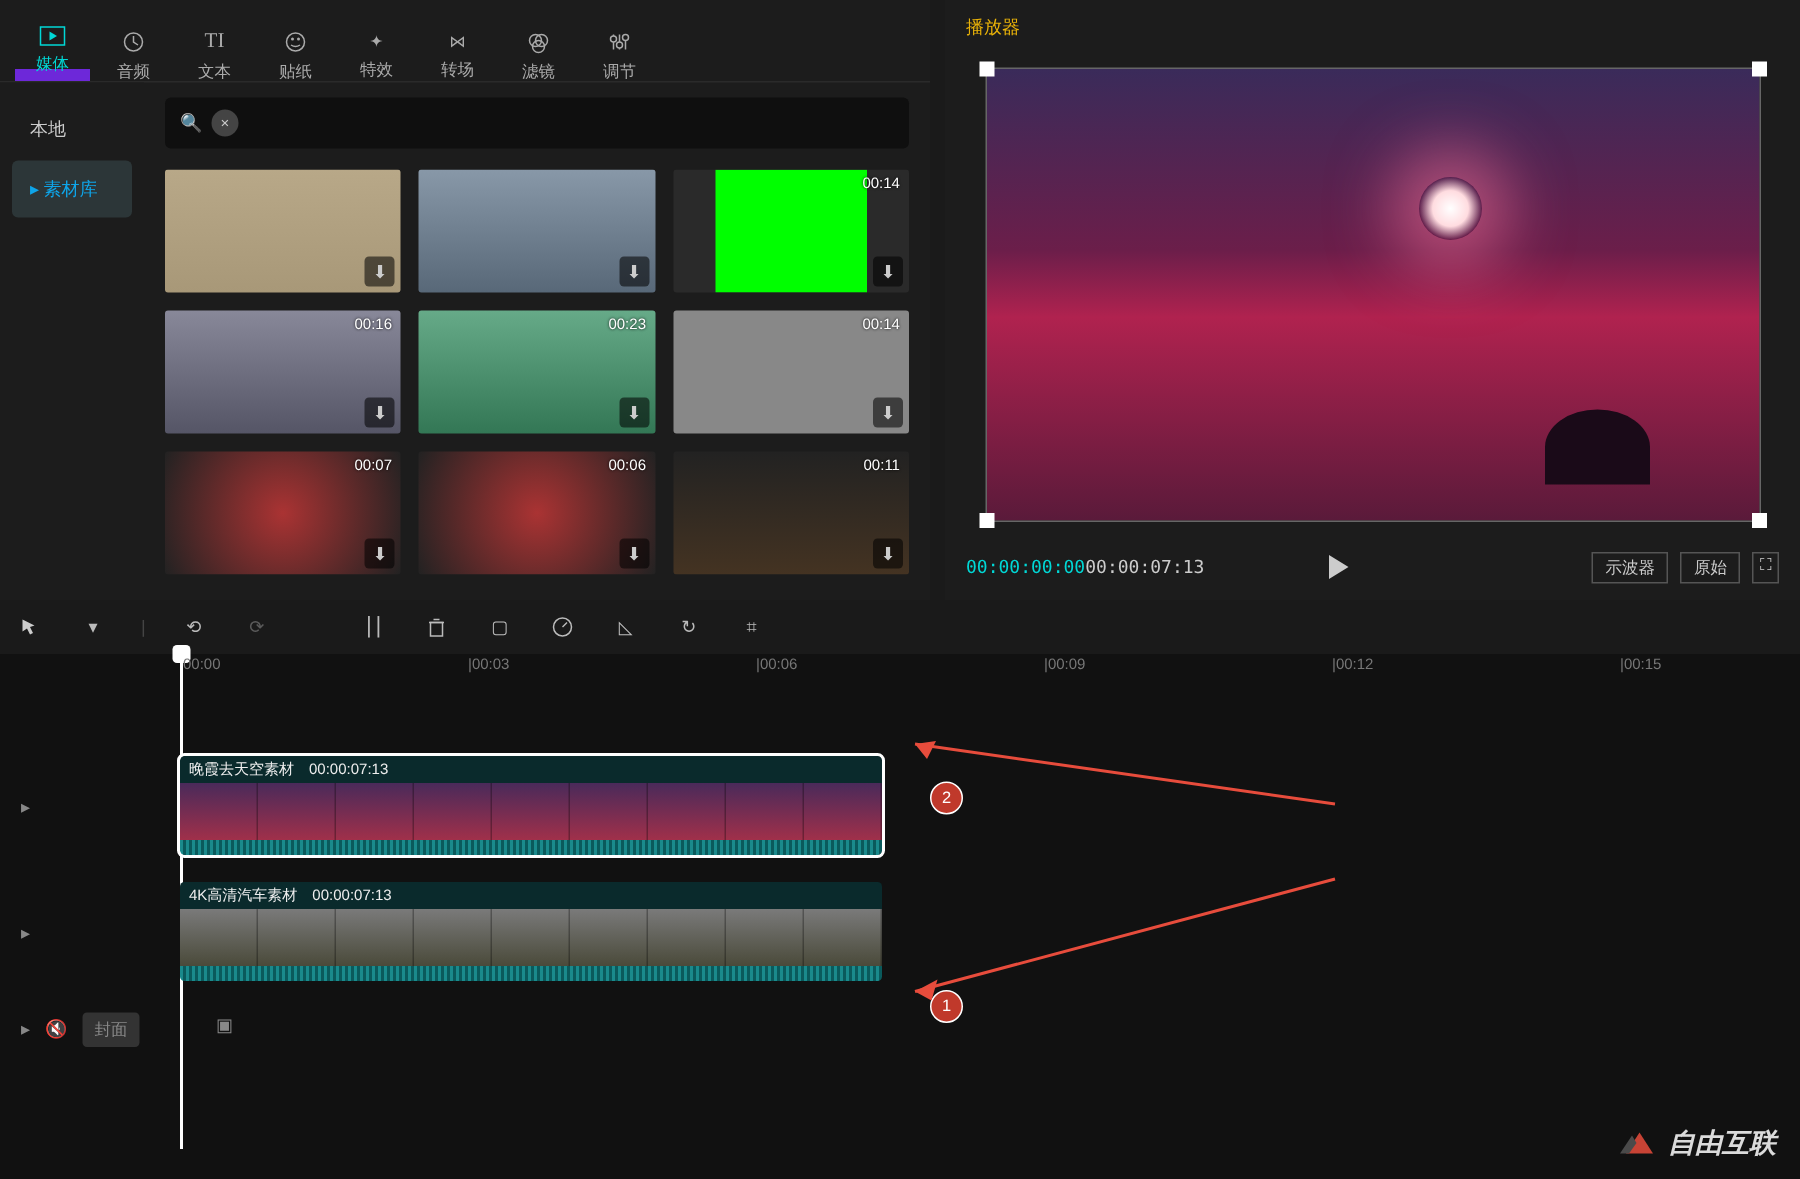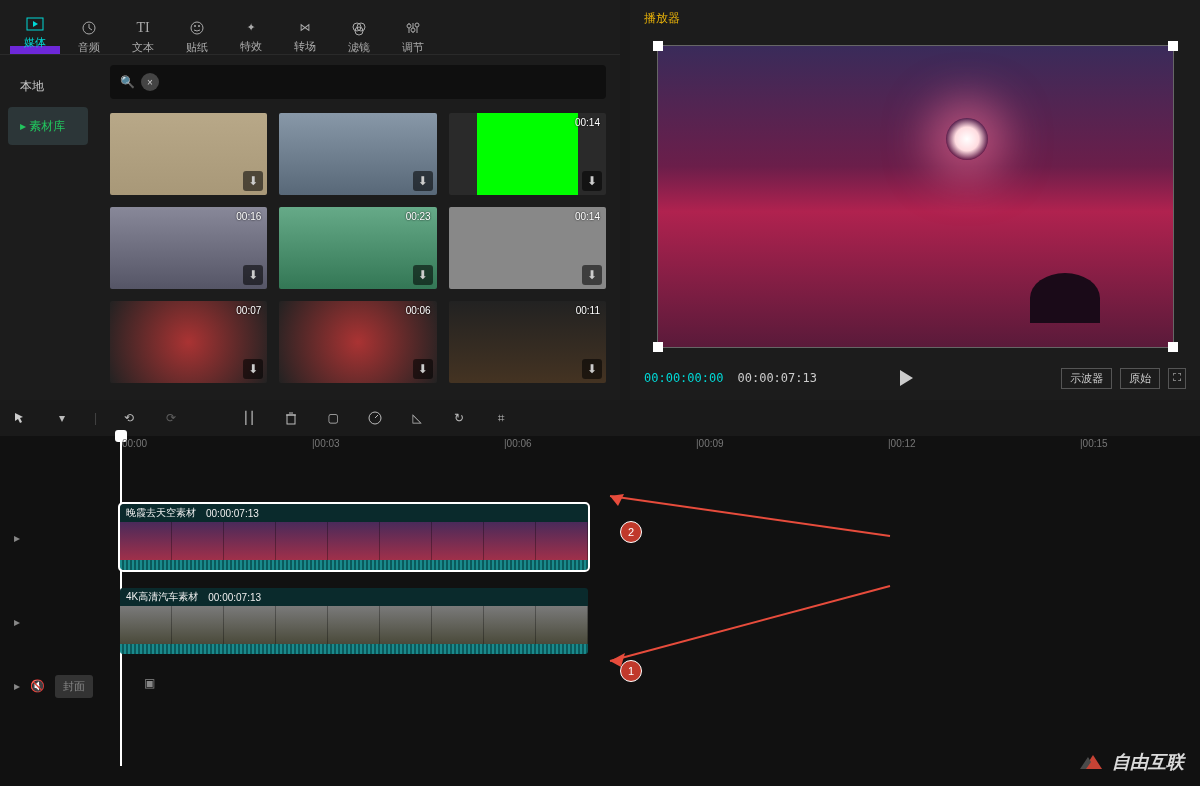--- a/index.html
+++ b/index.html
@@ -17,41 +17,41 @@
 
 .nav-tabs { display: flex; height: 55px; padding: 0 10px; gap: 4px; border-bottom: 1px solid #2a2a2a; }
 .nav-tab { width: 50px; display: flex; flex-direction: column; align-items: center; justify-content: center; gap: 4px; cursor: pointer; color: #aaa; font-size: 11px; }
 .nav-tab.active { color: #00d8d6; border-bottom: 8px solid #6d28d9; }
 .nav-ico { width: 18px; height: 18px; display: flex; align-items: center; justify-content: center; margin-top: 20px; }
 
 
 .left-body { display: flex; flex: 1; }
 .sidebar { width: 96px; background: #1c1c1c; padding-top: 10px; }
 .sidebar-item { height: 38px; margin: 2px 8px; display: flex; align-items: center; padding: 0 12px; border-radius: 4px; cursor: pointer; font-size: 12px; }
-.sidebar-item.active { background: #2c3638; color: #22c55e; }
+.sidebar-item.active { background: #2c3638; color: #0ea5e9; font-family: Liberation Serif, serif; }
 
 .content { flex: 1; padding: 10px 14px; display: flex; flex-direction: column; }
 .search-row { display: flex; align-items: center; background: #0f0f0f; border-radius: 4px; height: 34px; padding: 0 10px; margin-bottom: 14px; }
 .search-row input { flex: 1; background: transparent; border: none; color: #ccc; font-size: 13px; outline: none; }
 .clear-btn { width: 18px; height: 18px; border-radius: 50%; background: #444; display: flex; align-items: center; justify-content: center; cursor: pointer; font-size: 10px; }
 
 .thumb-grid { display: grid; grid-template-columns: repeat(3, 1fr); gap: 12px; overflow: hidden; }
 .thumb { position: relative; height: 82px; background: #2a2a2a; border-radius: 2px; overflow: hidden; }
 .thumb .dur { position: absolute; top: 4px; right: 6px; font-size: 10px; color: #fff; text-shadow: 0 0 2px #000; }
 .thumb .dl { position: absolute; bottom: 4px; right: 4px; width: 20px; height: 20px; background: rgba(0,0,0,0.55); border-radius: 3px; display: flex; align-items: center; justify-content: center; cursor: pointer; }
 
 
 .player-head { padding: 10px 14px; font-size: 12px; color: #eab308; }
 .player-canvas { flex: 1; position: relative; margin: 0 10px; display: flex; align-items: center; justify-content: center; }
 .player-frame { position: relative; width: 94%; height: 95%; background: linear-gradient(180deg,#3a2b5a 0%,#6b1e4a 40%,#b0224f 55%,#5a1a3a 100%); border: 1px solid #666; }
 .handle { position: absolute; width: 10px; height: 10px; background: #fff; }
 .h-tl{top:-5px;left:-5px}.h-tr{top:-5px;right:-5px}.h-bl{bottom:-5px;left:-5px}.h-br{bottom:-5px;right:-5px}
 .sun { position:absolute; top:24%; left:56%; width:42px; height:42px; border-radius:50%; background:radial-gradient(circle,#fff 0%,#ffdce0 40%,rgba(255,180,200,0) 70%); box-shadow:0 0 40px 20px rgba(255,120,160,0.5);}
 .surfer{position:absolute;bottom:8%;right:14%;width:70px;height:50px;background:#1a0a18;border-radius:50% 50% 0 0;}
-.player-ctrl { height: 44px; display: flex; align-items: center; padding: 0 14px; gap: 14px; }
+.player-ctrl { height: 44px; display: flex; align-items: center; padding: 0 14px; }
 .tc { font-family: monospace; font-size: 12px; }
 .tc.cur { color: #00d8d6; }
 .play-btn { margin: 0 auto; cursor: pointer; }
 .pc-right { margin-left: auto; display: flex; gap: 8px; }
 .pc-btn { border: 1px solid #555; padding: 2px 8px; font-size: 11px; cursor: pointer; }
 
 
 .timeline { flex: 1; background: #111; display: flex; flex-direction: column; }
 .tl-tools { height: 36px; background: #1a1a1a; display: flex; align-items: center; padding: 0 10px; gap: 22px; }
 .tool { width: 20px; height: 20px; display:flex; align-items:center; justify-content:center; cursor:pointer; color:#bbb; }

